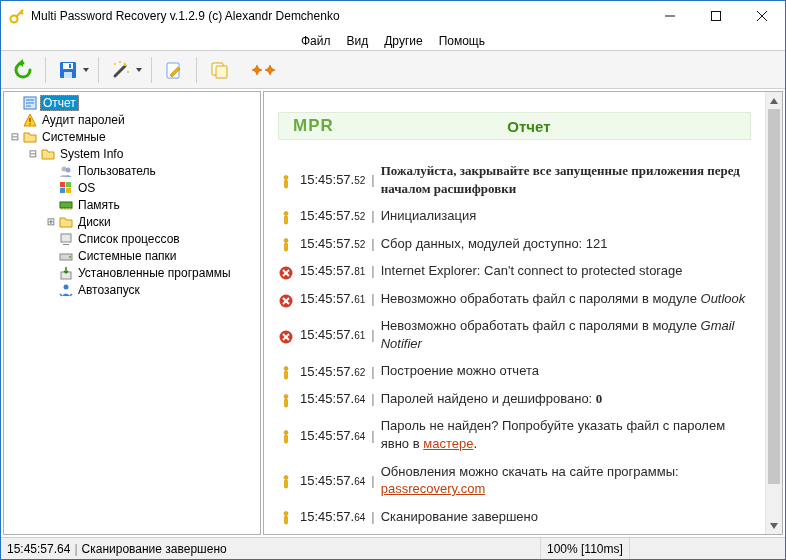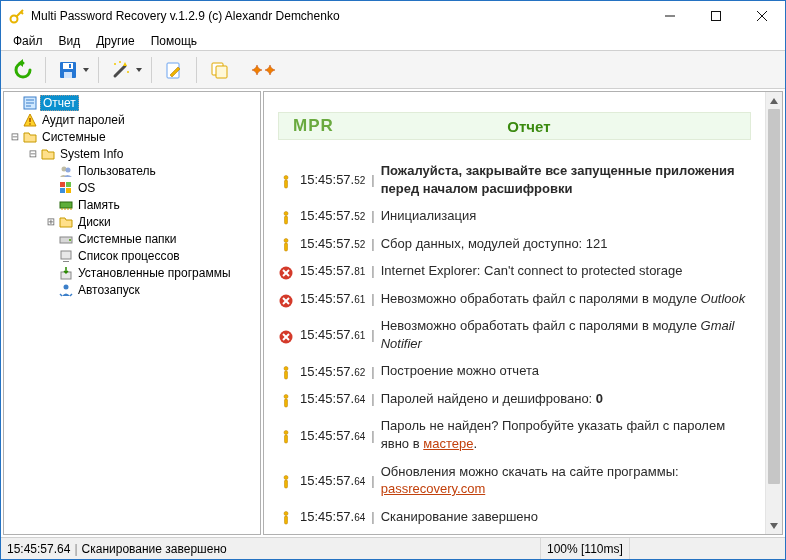--- a/index.html
+++ b/index.html
@@ -5,21 +5,21 @@
 * { box-sizing: border-box; margin: 0; padding: 0; font-family: Tahoma, Arial, sans-serif; }
 body { width: 786px; height: 560px; border: 1px solid #2472c2; display: flex; flex-direction: column; background: #fff; overflow: hidden; }
 .titlebar { height: 30px; background: #fff; display: flex; align-items: center; padding-left: 8px; }
 .titlebar .app-icon { width: 16px; height: 16px; margin-right: 6px; }
 .titlebar .title { font-size: 12px; color: #000; flex: 1; }
 .winbtns { display: flex; height: 100%; }
 .winbtn { width: 46px; height: 30px; display: flex; align-items: center; justify-content: center; }
 .winbtn svg { stroke: #111; }
 .winbtn.close svg { stroke: #fff; }
 .winbtn.close { background: #fff; }
-.menubar { height: 20px; display: flex; align-items: center; font-size: 12px; padding: 0 4px; gap: 0; border-bottom: 1px solid #d0d0d0; }
+.menubar { height: 20px; display: flex; align-items: center; font-size: 12px; padding: 0 4px; gap: 0; border-bottom: 1px solid #d0d0d0; justify-content: center; }
 .menubar .menuitem { padding: 2px 8px; cursor: default; }
 .toolbar { height: 38px; display: flex; align-items: center; gap: 8px; padding: 2px 8px; border-bottom: 1px solid #d0d0d0; background: #f5f5f5; }
 .toolbar .tbtn { width: 28px; height: 28px; display: flex; align-items: center; justify-content: center; border: 1px solid transparent; border-radius: 2px; }
 .toolbar .tsep { width: 1px; height: 26px; background: #d0d0d0; }
 .toolbar .tdrop { width: 8px; display: flex; align-items: center; justify-content: center; }
 .toolbar .stars { margin-left: 10px; display: flex; gap: 1px; }
 .content { flex: 1; display: flex; min-height: 0; }
 .tree { width: 258px; border: 1px solid #b0b0b0; margin: 2px; overflow: auto; font-size: 12px; padding-top: 2px; background: #fff; }
 .tree-row { display: flex; align-items: center; height: 17px; padding-left: 4px; white-space: nowrap; }
 .tree-row .tw { display: inline-flex; align-items: center; justify-content: center; width: 14px; font-size: 10px; color: #666; }
@@ -30,21 +30,21 @@
 .report { flex: 1; padding: 20px 14px 10px 14px; overflow-y: auto; font-family: Georgia, 'Times New Roman', serif; font-size: 13px; color: #2a2a2a; }
 .report-header { display: flex; align-items: center; background: #effaed; border: 1px solid #e0ecd8; height: 28px; margin-bottom: 22px; }
 .report-header .logo { font-family: Arial, sans-serif; font-weight: bold; letter-spacing: 1px; color: #6aaa3f; padding: 0 14px; font-size: 17px; }
 .report-header .rtitle { flex: 1; text-align: center; color: #3a8a0f; font-size: 15px; font-weight: bold; padding-right: 40px; }
 .log-row { display: flex; align-items: center; margin-bottom: 10px; }
 .log-row .licon { width: 16px; height: 16px; flex: 0 0 16px; margin-right: 6px; display: flex; align-items: center; justify-content: center; position: relative; top: 2px; }
 .log-row .lts { font-size: 13px; color: #222; white-space: nowrap; }
 .log-row .lts .ms { font-size: 10px; }
 .log-row .bar { margin: 0 6px; color: #888; }
 .log-row .msg { flex: 1; line-height: 1.35; }
-.msg b { font-weight: bold; }
+.msg b { font-weight: bold; font-family: Liberation Serif, serif; }
 .msg i { font-style: italic; }
 .msg a { color: #c2410c; text-decoration: underline; }
 .scrollbar { width: 17px; background: #f0f0f0; display: flex; flex-direction: column; border-left: 1px solid #e4e4e4; }
 .scrollbar .sbtn { height: 17px; display: flex; align-items: center; justify-content: center; background: #f0f0f0; }
 .scrollbar .strack { flex: 1; position: relative; }
 .scrollbar .thumb { position: absolute; top: 0; left: 2px; right: 2px; height: 92%; background: #c6c6c6; border-radius: 1px; }
 .statusbar { height: 22px; border-top: 1px solid #d0d0d0; background: #f0f0f0; display: flex; align-items: center; font-size: 12px; }
 .statusbar .panel { height: 100%; display: flex; align-items: center; padding: 0 6px; border-right: 1px solid #d8d8d8; }
 .statusbar .panel:first-child { width: 540px; }
 svg { display: block; }
@@ -239,34 +239,34 @@
       <span class="ticon">
           <svg width="14" height="14">
             <path d="M1 3 h5 l1 2 h6 v7 h-12 z" fill="#ffe08a" stroke="#c79a00"></path>
           </svg>
         </span>
       <span class="label">Диски</span>
     </div>
     <div class="tree-row" style="padding-left:54px">
       <span class="ticon">
           <svg width="14" height="14">
+            <rect x="2" y="2" width="10" height="8" fill="#e8e8e8" stroke="#888"></rect>
+            <rect x="4" y="12" width="6" height="1" fill="#888"></rect>
+          </svg>
+        </span>
+      <span class="label">Список процессов</span>
+    </div>
+    <div class="tree-row" style="padding-left:54px">
+      <span class="ticon">
+          <svg width="14" height="14">
             <rect x="1" y="5" width="12" height="6" fill="#d8d8d8" stroke="#888"></rect>
             <circle cx="11" cy="8" r="1" fill="#4aa400"></circle>
           </svg>
         </span>
       <span class="label">Системные папки</span>
-    </div>
-    <div class="tree-row" style="padding-left:54px">
-      <span class="ticon">
-          <svg width="14" height="14">
-            <rect x="2" y="2" width="10" height="8" fill="#e8e8e8" stroke="#888"></rect>
-            <rect x="4" y="12" width="6" height="1" fill="#888"></rect>
-          </svg>
-        </span>
-      <span class="label">Список процессов</span>
     </div>
     <div class="tree-row" style="padding-left:54px">
       <span class="ticon">
           <svg width="14" height="14">
             <rect x="2" y="6" width="10" height="7" fill="#e8e8e8" stroke="#888"></rect>
             <path d="M7 1 v6 m-2 -2 l2 2 l2 -2" fill="none" stroke="#2a8a00" stroke-width="1.5"></path>
           </svg>
         </span>
       <span class="label">Установленные программы</span>
     </div>

